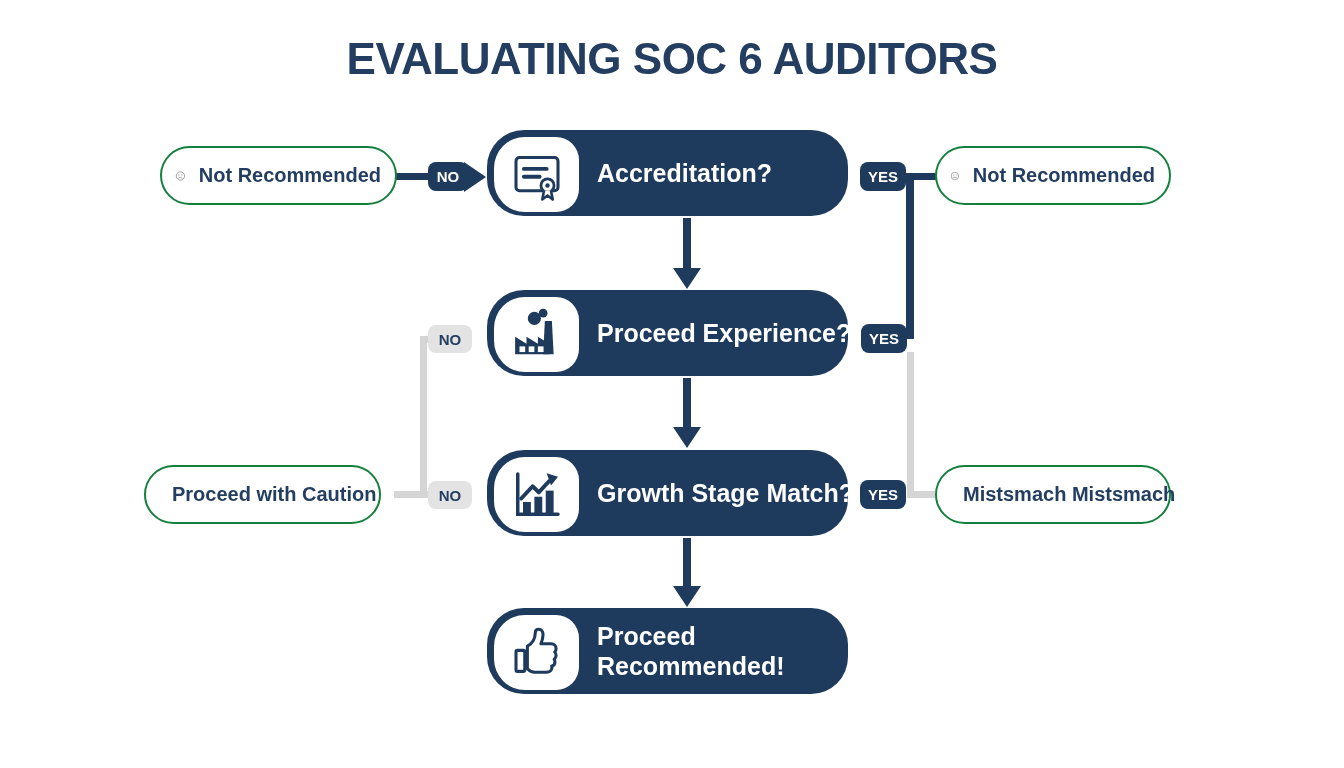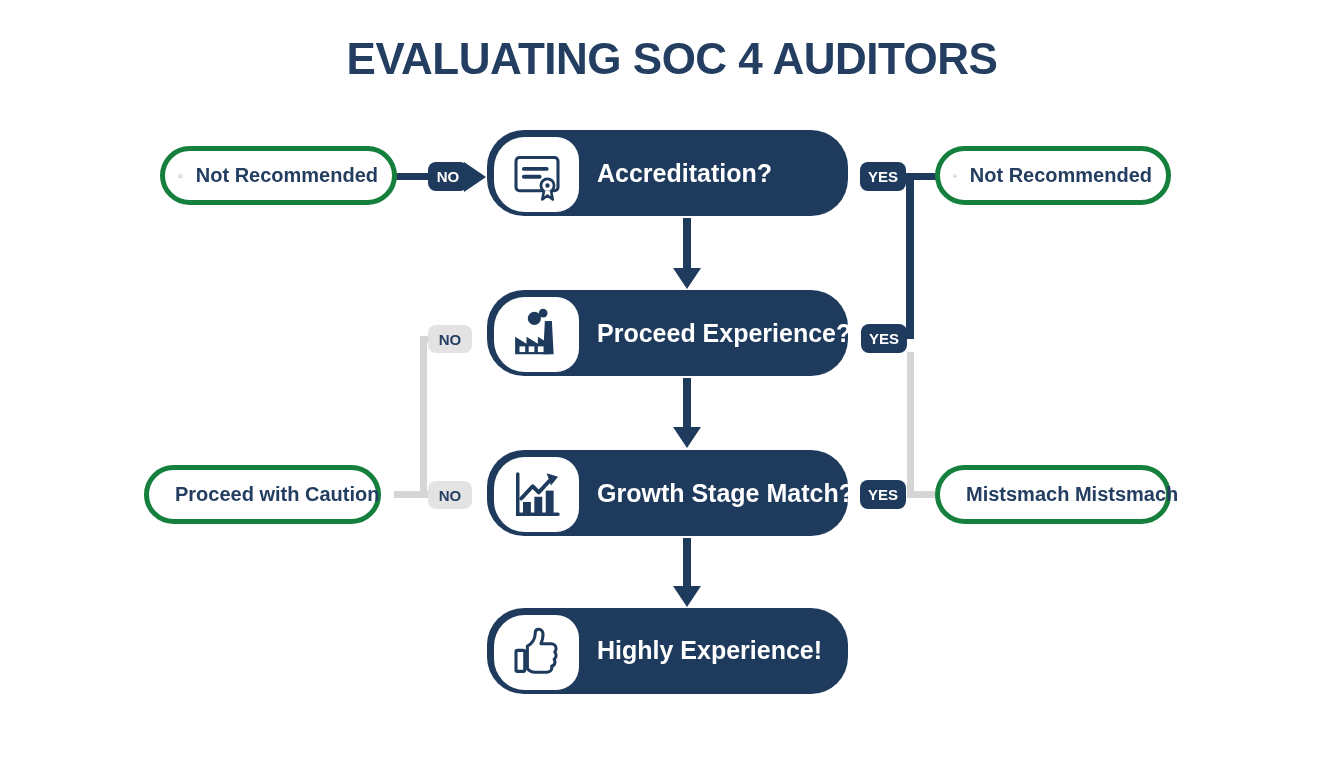--- a/index.html
+++ b/index.html
@@ -40,38 +40,38 @@
     position:absolute; width:0; height:0;
     border-top:15px solid transparent; border-bottom:15px solid transparent;
     border-left:22px solid #1e3a5c;
   }
   
   .nline { position:absolute; background:#1e3a5c; }
   .gline { position:absolute; background:#d5d5d5; }
   
   .pill {
     position:absolute; height:59px; box-sizing:border-box;
-    background:#ffffff; border:5px solid #15803d; border-radius:31px;
+    background:#ffffff; border:2px solid #15803d; border-radius:31px;
     display:flex; align-items:center; gap:13px; padding:0 14px 0 13px;
   }
   .pill-label { font-size:20px; font-weight:bold; color:#233e60; white-space:nowrap; }
   
   .badge {
     position:absolute; border-radius:8px; font-size:15px; font-weight:bold;
     display:flex; align-items:center; justify-content:center;
   }
   .badge.navy { background:#1e3a5c; color:#ffffff; }
   .badge.gray { background:#e3e3e3; color:#233e60; }
 </style>
 </head>
 <body>
 
 <div id="canvas">
 
-  <div class="title">EVALUATING SOC 4 AUDITORS</div>
+  <div class="title">EVALUATING SOC 6 AUDITORS</div>
 
   <div class="nline" style="left:394px; top:173px; width:72px; height:7px;"></div>
   <div class="head-right" style="left:464px; top:162px;"></div>
 
   <div class="gline" style="left:420px; top:336px; width:14px; height:7px;"></div>
   <div class="gline" style="left:420px; top:336px; width:7px; height:160px;"></div>
   <div class="gline" style="left:394px; top:491px; width:40px; height:7px;"></div>
 
   <div class="nline" style="left:898px; top:173px; width:40px; height:7px;"></div>
   <div class="nline" style="left:906px; top:173px; width:8px; height:166px;"></div>
@@ -129,21 +129,21 @@
     <div class="step-label">Growth Stage Match?</div>
   </div>
 
   <div class="step" style="top:608px;">
     <div class="tile">
       <svg width="56" height="56" viewBox="0 0 64 64">
         <rect x="8" y="29" width="10" height="24" rx="1.5" fill="none" stroke="#1e3a5c" stroke-width="3.5"></rect>
         <path d="M21 50 c2.5 2.8 5 4 8.5 4 H43 c3.5 0 6 -2.2 6 -5.2 c0 -0.6 -0.1 -1.2 -0.3 -1.7 c2.3 -0.7 3.8 -2.6 3.8 -4.9 c0 -1.1 -0.3 -2.1 -0.9 -3 c1.4 -1 2.2 -2.6 2.2 -4.4 c0 -1.5 -0.6 -2.9 -1.6 -3.9 c1 -1 1.6 -2.4 1.6 -3.9 c0 -3.1 -2.5 -5.5 -5.7 -5.5 H36.5 c1.5 -3.6 2.4 -7.5 2.4 -10.6 c0 -3.8 -2.1 -6.1 -4.9 -6.1 c-2.3 0 -4 1.6 -4 4 c0 7 -3.6 12.4 -9 15.3 Z" fill="none" stroke="#1e3a5c" stroke-width="3.5" stroke-linejoin="round" stroke-linecap="round"></path>
       </svg>
     </div>
-    <div class="step-label wrap">Highly Experience!</div>
+    <div class="step-label wrap">Proceed Recommended!</div>
   </div>
 
   <div class="pill" style="left:160px; top:146px; width:237px;">
     <svg width="38" height="38" viewBox="0 0 40 40">
       <circle cx="20" cy="20" r="15.5" fill="none" stroke="#8c8c8c" stroke-width="3"></circle>
       <circle cx="14.5" cy="16" r="2.1" fill="#8c8c8c"></circle>
       <circle cx="25.5" cy="16" r="2.1" fill="#8c8c8c"></circle>
       <path d="M13.5 27.5 Q20 21.8 26.5 27.5" fill="none" stroke="#8c8c8c" stroke-width="3" stroke-linecap="round"></path>
     </svg>
     <span class="pill-label">Not Recommended</span>

